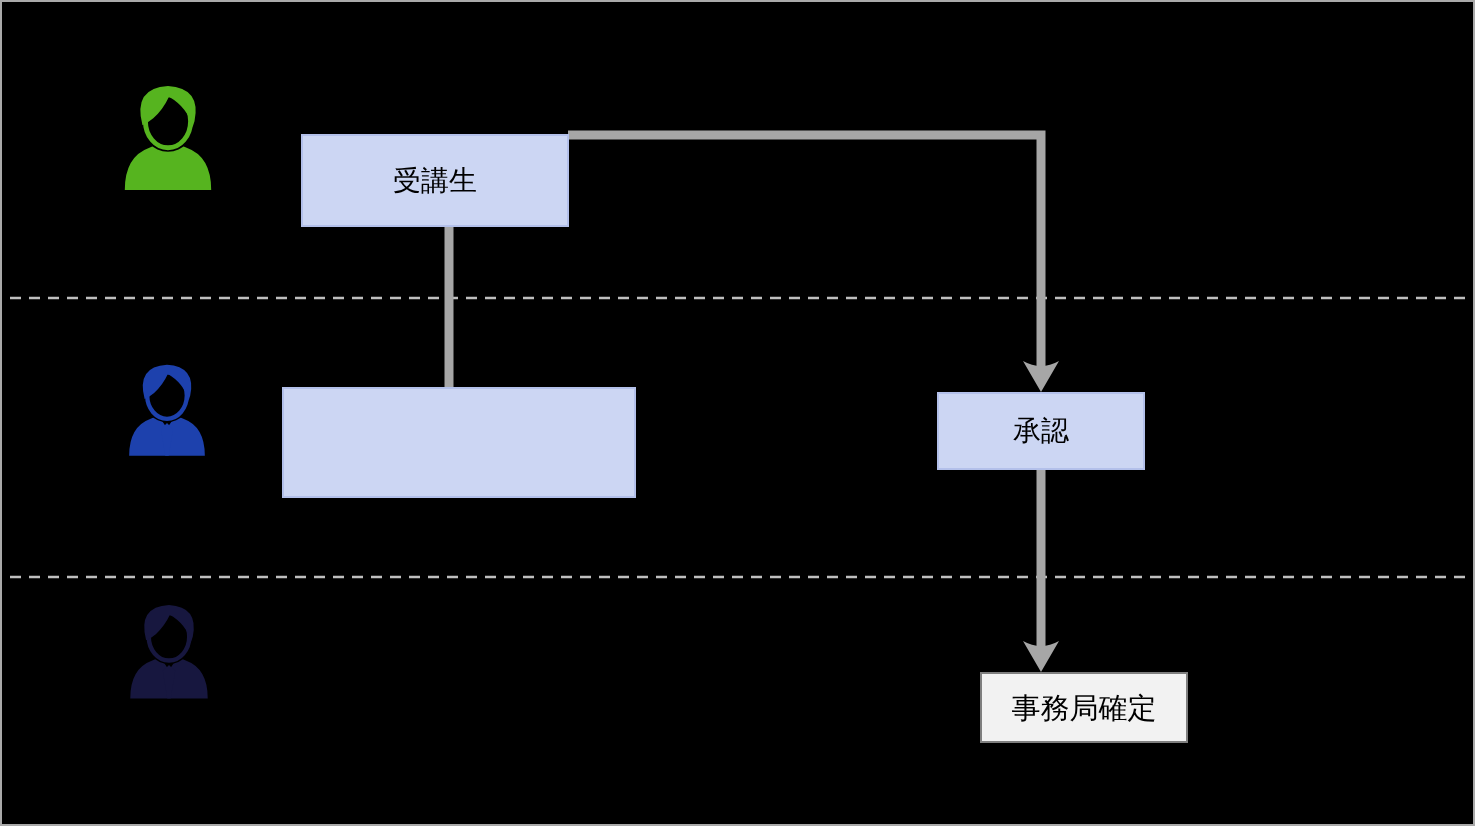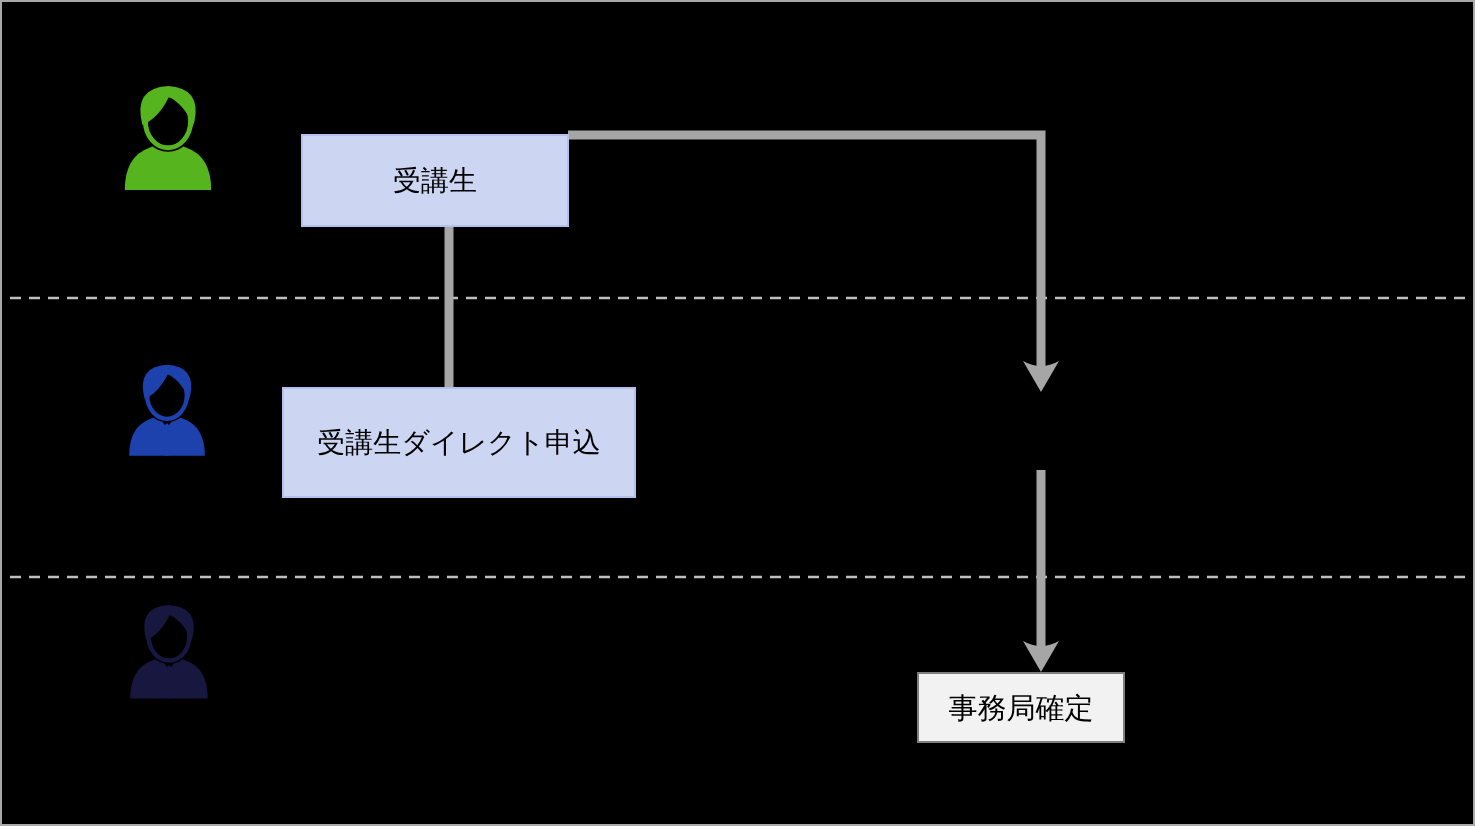--- a/index.html
+++ b/index.html
@@ -39,21 +39,21 @@
     z-index:2;
   }
   .node.final{
     background:var(--final-fill);
     border:2px solid var(--final-border);
     font-size:29px;
   }
   #node-direct-apply{left:299px;top:85px;width:268px;height:93px;margin-top:47px;}
   #node-url-guide{left:280px;top:385px;width:354px;height:111px;}
   #node-approve{left:935px;top:390px;width:208px;height:78px;}
-  #node-office-confirm{left:915px;top:670px;width:208px;height:71px;}
+  #node-office-confirm{left:978px;top:670px;width:208px;height:71px;}
   .actor{position:absolute;z-index:2;}
   #actor-student{left:116px;top:80px;width:100px;height:108px;}
   #actor-staff{left:122px;top:358px;width:86px;height:97px;}
   #actor-office{left:123px;top:598px;width:88px;height:100px;}
 </style>
 </head>
 <body>
 
 <div class="canvas">
 
@@ -105,21 +105,23 @@
       <ellipse cx="50" cy="40" rx="23" ry="27" fill="none" stroke="var(--actor-office)" stroke-width="5"></ellipse>
       <path d="M24,44 Q14,6 50,4 Q84,6 77,40 L75,46 Q70,26 51,15 Q45,28 35,37 Q29,42 24,44 Z" fill="var(--actor-office)"></path>
     </svg>
   </div>
 
   <div class="node" id="node-direct-apply">
     <span>受講生</span>
   </div>
 
   <div class="node" id="node-url-guide">
-    <span>受講生ダイレクト申込</span>
   </div>
 
+  <div class="node" id="node-approve">
+    <span>承認</span>
+  </div>
 
   <div class="node final" id="node-office-confirm">
     <span>事務局確定</span>
   </div>
 
 </div>
 
 </body></html>

